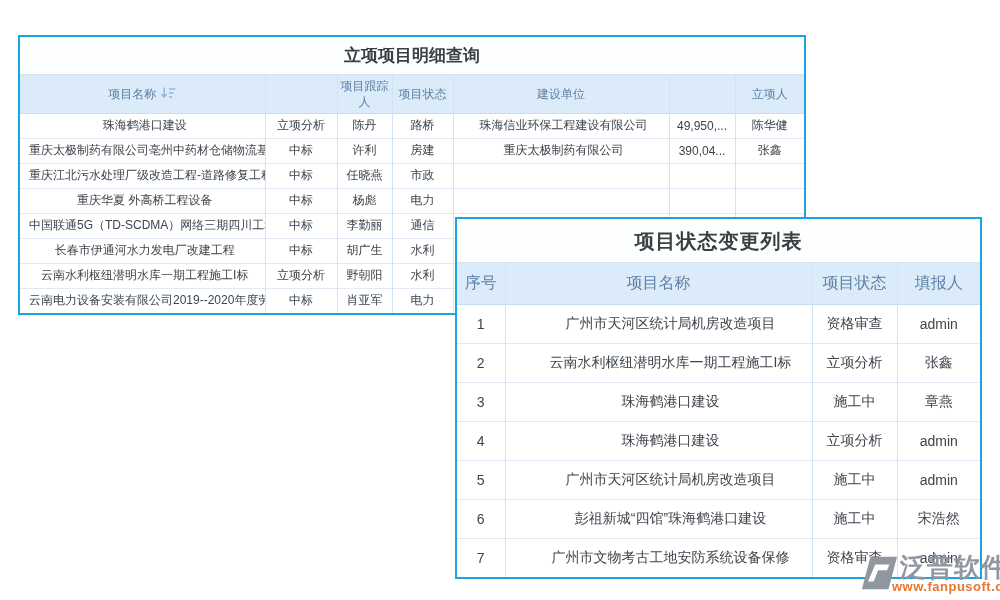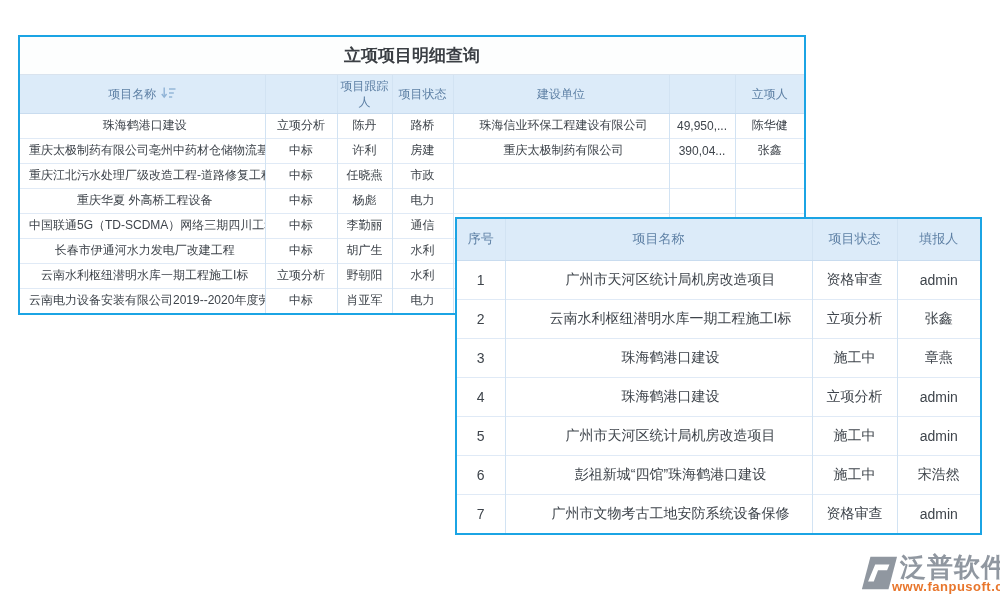--- a/index.html
+++ b/index.html
@@ -20,21 +20,21 @@
   table.grid th, table.grid td { vertical-align:middle; text-align:center;
       overflow:hidden; white-space:nowrap; border-left:1px solid #d2e3f3; }
   table.grid th:first-child, table.grid td:first-child { border-left:none; }
   table.grid thead th { background:#dcebf9; color:#5e80a5; font-weight:normal;
       border-bottom:1px solid #c9dcef; white-space:normal; line-height:1.35; }
   table.grid tbody td { border-top:1px solid #e0eaf6; color:#3e444b; }
   table.grid tbody tr:first-child td { border-top:none; }
 
   .card-back  table.grid thead th { height:38px; font-size:12px; padding:2px 3px; }
   .card-back  table.grid tbody td { height:25px; font-size:12px; padding:0 4px; }
-  .card-front table.grid thead th { height:41px; font-size:13px; padding:2px 4px; }
+  .card-front table.grid thead th { height:41px; font-size:16px; padding:2px 4px; }
   .card-front table.grid tbody td { height:39px; font-size:14px; padding:0 6px; }
 
   td.al, th.al { text-align:left; }
   td.al { padding-left:9px !important; }
   .card-front td.al { padding-left:30px !important;margin-top:16px; }
   .link { color:#3287d6; cursor:pointer; }
   .rep  { color:#3287d6; }
 
   .sort-icon { display:inline-block; vertical-align:-1px; margin-left:5px; }
 
@@ -165,20 +165,21 @@
             <td>电力</td>
             <td class="link al"></td>
             <td></td>
             <td></td>
           </tr>
         </tbody>
     </table>
   </div>
 
   <div class="card card-front">
+    <div class="card-title">项目状态变更列表</div>
     <table class="grid">
       <colgroup>
         <col style="width:48px">
           <col style="width:307px">
           <col style="width:85px">
           <col style="width:83px">
       </colgroup>
       <thead>
         <tr>
           <th>序号</th>

